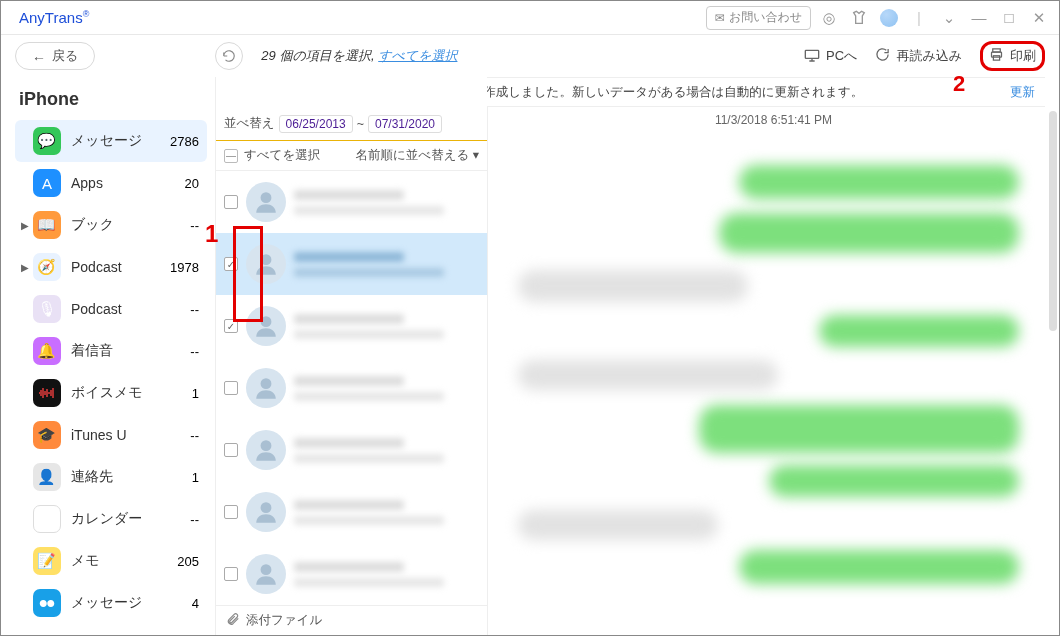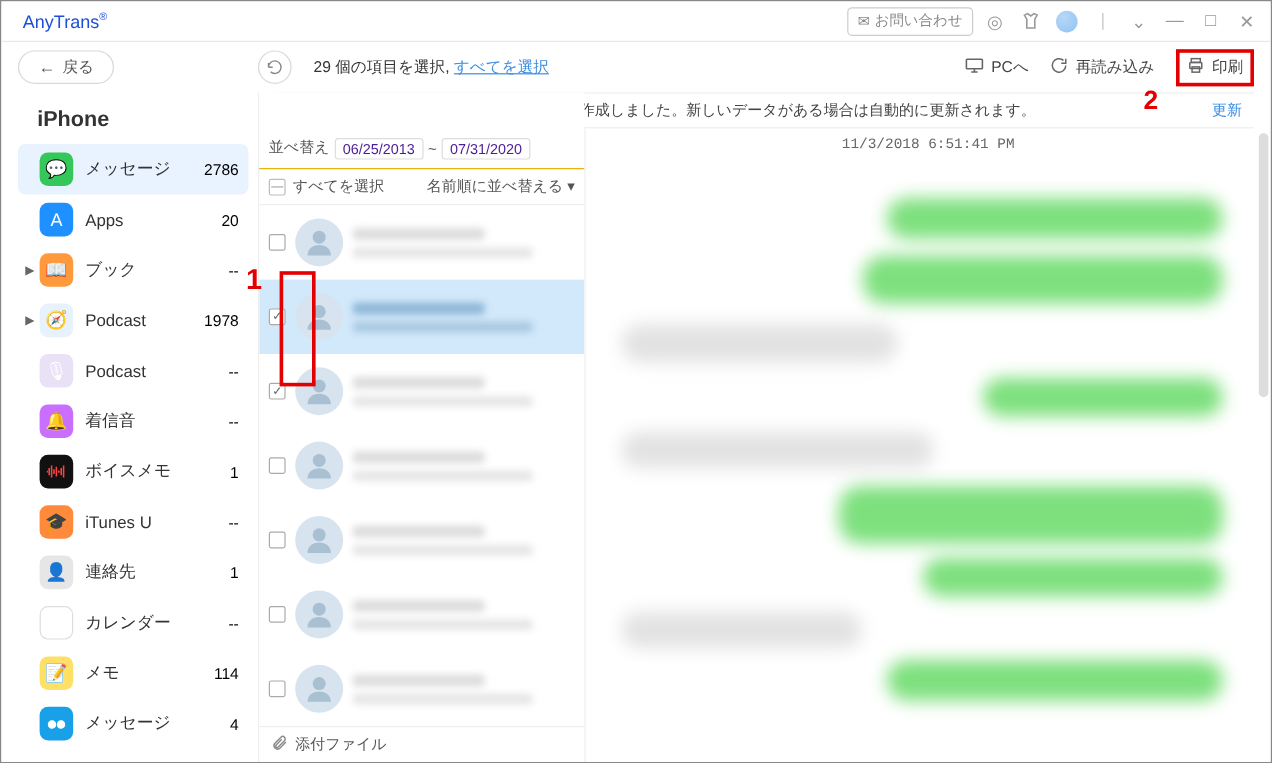--- a/index.html
+++ b/index.html
@@ -12,38 +12,38 @@
 .titlebar-spacer { flex: 1; }
 .titlebar-btn { height: 24px; display: inline-flex; align-items: center; justify-content: center; margin-left: 4px; font-size: 12px; color: #888; border: 1px solid #ccc; border-radius: 4px; padding: 0 8px; cursor: pointer; }
 .titlebar-icon { width: 24px; height: 24px; display: inline-flex; align-items: center; justify-content: center; margin-left: 6px; color: #999; font-size: 15px; cursor: pointer; }
 .avatar-dot { width: 18px; height: 18px; border-radius: 50%; background: radial-gradient(circle at 35% 30%, #b7d8f9 0%, #8fc2f2 100%); }
 
 
 .toolbar { height: 42px; display: flex; align-items: center; padding: 0 14px; position: relative; }
 .back-btn { height: 28px; padding: 0 16px; border: 1px solid #d9d9d9; border-radius: 14px; display: inline-flex; align-items: center; font-size: 13px; color: #555; cursor: pointer; background: #fff; }
 .back-btn .arrow { margin-right: 6px; font-size: 14px; }
 .refresh-circle { width: 28px; height: 28px; border: 1px solid #d9d9d9; border-radius: 50%; display: inline-flex; align-items: center; justify-content: center; margin-left: 120px; color: #888; cursor: pointer; }
-.selection-info { margin-left: 18px; font-size: 13px; color: #333; }
+.selection-info { margin-left: 18px; font-size: 13px; color: #333; font-style: italic; }
 .selection-info a { color: #3a8de0; text-decoration: underline; cursor: pointer; }
 .toolbar-spacer { flex: 1; }
 .toolbar-action { display: inline-flex; align-items: center; margin-left: 18px; font-size: 13px; color: #444; cursor: pointer; }
 .toolbar-action .ico { margin-right: 6px; font-size: 15px; color: #666; }
-.print-hl { border: 3px solid #e30000; padding: 3px 6px; border-radius: 0; justify-content: space-between; }
+.print-hl { border: 3px solid #e30000; padding: 3px 6px; border-radius: 12px; justify-content: space-between; }
 
 
 .banner { position: absolute; left: 228px; right: 14px; top: 76px; height: 30px; display: flex; align-items: center; font-size: 12.5px; color: #444; background: #fff; border-top: 1px solid #eee; border-bottom: 1px solid #eee; }
 .banner-close { width: 24px; text-align: center; color: #888; cursor: pointer; font-size: 14px; }
 .banner-link { margin-left: auto; margin-right: 10px; color: #3a8de0; cursor: pointer; }
 
 
 .main { position: absolute; top: 76px; left: 0; right: 0; bottom: 0; display: flex; }
 
 
 .sidebar { width: 214px; padding: 8px 8px 0 14px; overflow: hidden; }
-.device-name { font-size: 18px; font-weight: 600; color: #333; margin: 4px 4px 10px 16px; }
+.device-name { font-size: 18px; font-weight: 600; color: #333; margin: 4px 4px 10px 4px; }
 .side-item { height: 42px; display: flex; align-items: center; border-radius: 6px; padding: 0 8px 0 6px; font-size: 14px; color: #333; cursor: pointer; position: relative; }
 .side-item.active { background: #e9f3ff; }
 .side-item .chev { width: 10px; font-size: 10px; color: #666; margin-right: 2px; }
 .side-item .ico { width: 28px; height: 28px; border-radius: 7px; margin-right: 10px; display: inline-flex; align-items: center; justify-content: center; font-size: 15px; color: #fff; flex-shrink: 0; }
 .side-item .count { margin-left: auto; font-size: 13px; color: #000000; }
 .ico-msg { background: #34c759; }
 .ico-apps { background: #1e90ff; }
 .ico-book { background: #ff9a3c; }
 .ico-safari { background: #e8f2ff; color: #2196f3; }
 .ico-pod { background: #e9e1f5; color: #a05ad6; }
@@ -72,21 +72,21 @@
 .conv-name { height: 10px; width: 110px; background: #ddd; border-radius: 3px; margin-bottom: 6px; filter: blur(3px); }
 .conv-prev { height: 9px; width: 150px; background: #e6e6e6; border-radius: 3px; filter: blur(3px); }
 .conv-item.sel .conv-name { background: #8fb8d8; }
 .conv-item.sel .conv-prev { background: #a9c9e2; }
 .chk-highlight { position: absolute; left: 232px; top: 225px; width: 30px; height: 96px; border: 3px solid #e30000; z-index: 40; pointer-events: none; }
 .attach-row { height: 30px; border-top: 1px solid #eee; display: flex; align-items: center; padding: 4px 10px; font-size: 12.5px; color: #555; }
 .attach-row .clip { margin-right: 6px; color: #888; }
 
 
 .rightcol { flex: 1; border-left: 1px solid #eee; display: flex; flex-direction: column; position: relative; margin-top: 30px; }
-.chat-header { height: 28px; text-align: center; font-size: 12px; color: #666; padding-top: 6px; font-family: Liberation Mono, monospace; }
+.chat-header { height: 28px; text-align: center; font-size: 12px; color: #666; padding-top: 6px; }
 .chat-body { flex: 1; position: relative; overflow: hidden; }
 .bubble { position: absolute; border-radius: 18px; filter: blur(7px); }
 .bub-green { background: #7de07d; }
 .bub-grey { background: #e2e2e2; }
 .scrollbar { position: absolute; right: 2px; top: 110px; width: 8px; height: 220px; background: #ddd; border-radius: 4px; }
 
 
 .ann { position: absolute; font-family: Arial Black, Arial, sans-serif; font-weight: 900; color: #e30000; z-index: 50; pointer-events: none; }
 .ann-1 { left: 204px; top: 219px; font-size: 24px; }
 .ann-2 { left: 952px; top: 70px; font-size: 22px; }
@@ -234,21 +234,21 @@
     <div class="side-item">
       <span class="chev"></span>
         <span class="ico ico-cal">5</span>
       <span>カレンダー</span>
         <span class="count">--</span>
     </div>
     <div class="side-item">
       <span class="chev"></span>
         <span class="ico ico-memo">📝</span>
       <span>メモ</span>
-        <span class="count">114</span>
+        <span class="count">205</span>
     </div>
     <div class="side-item">
       <span class="chev"></span>
         <span class="ico ico-vm">⏺⏺</span>
       <span>メッセージ</span>
         <span class="count">4</span>
     </div>
   </div>
 
   <div class="midcol">

